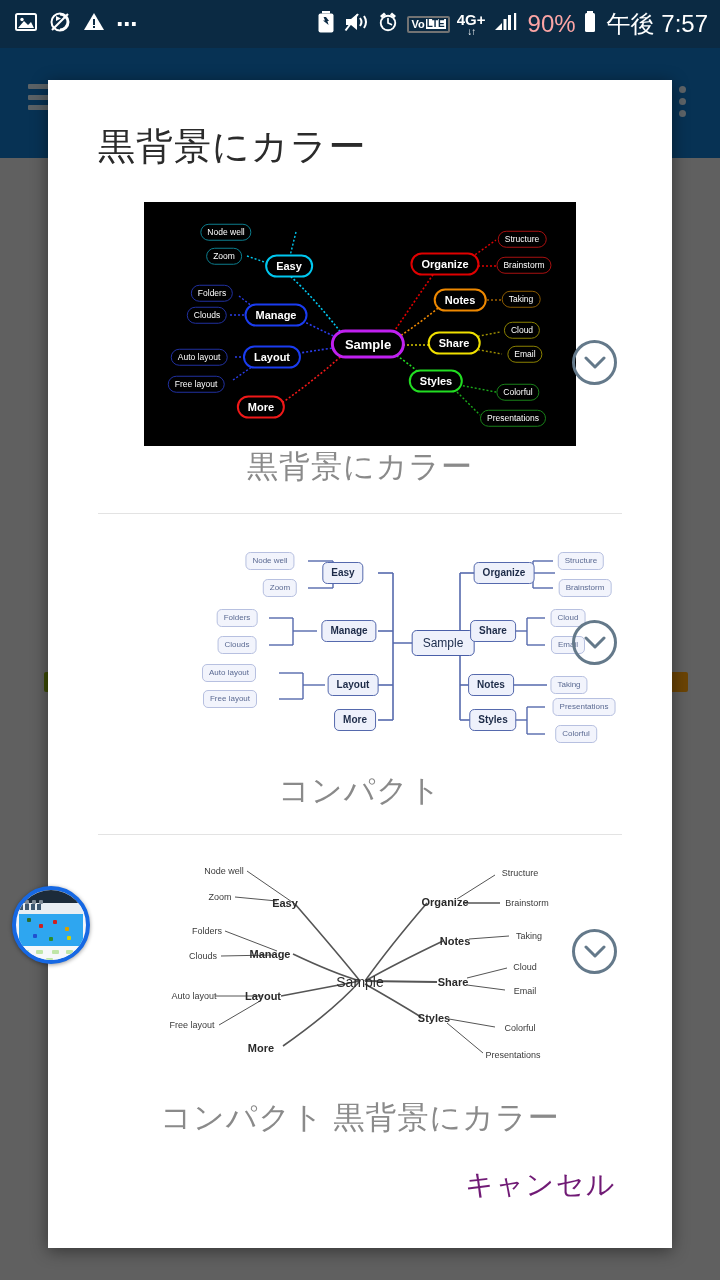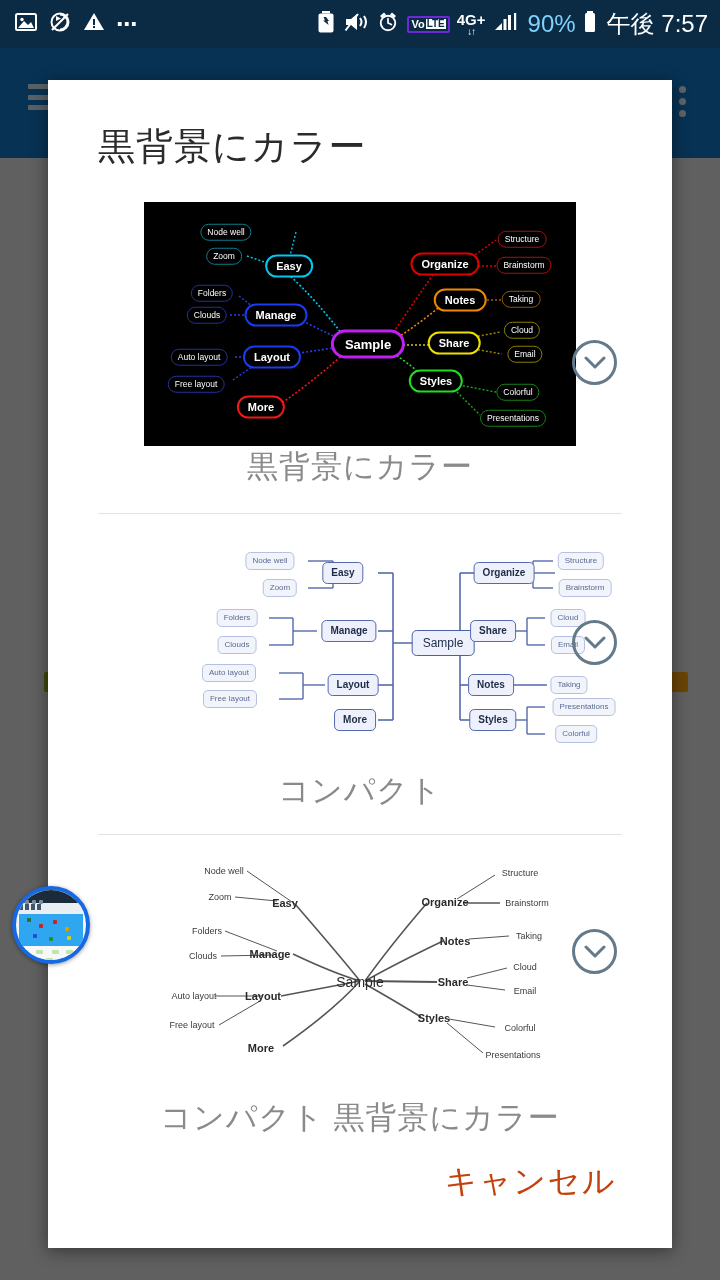--- a/index.html
+++ b/index.html
@@ -24,24 +24,24 @@
     width: 720px; height: 48px;
     background: #0b2a43;
     display: flex; align-items: center;
     color: #ffffff;
     z-index: 40;
   }
   .sb-left { display: flex; align-items: center; gap: 10px; padding-left: 14px; }
   .sb-right { display: flex; align-items: center; gap: 7px; margin-left: auto; padding-right: 12px; }
   .sb-ico { display: block; }
   .sb-dots { font-size: 21px; letter-spacing: 2px; line-height: 14px; color: #ffffff; font-weight: bold; }
-  .sb-txt { font-size: 24px; color: #7dd3fc; letter-spacing: 0px; }
+  .sb-txt { font-size: 24px; color: #fca5a5; letter-spacing: 0px; }
   .sb-time { font-size: 24px; color: #fff; margin-left: 3px; }
   .volte-box {
-    border: 2px solid #6d28d9; border-radius: 2px;
+    border: 2px solid #737373; border-radius: 2px;
     font-size: 11px; font-weight: bold; padding: 1px 2px;
     line-height: 1; display: inline-flex; align-items: center;
   }
   .volte-box .vo { font-size: 11px; }
   .volte-box .lte { background:#fff; color:#0b2a43; padding: 0 1px; margin-left:1px; font-size: 10px;}
   .g4 { display:flex; flex-direction: column; align-items:center; line-height: 1; }
   .g4 .lbl { font-size: 15px; font-weight: bold; }
   .g4 .arrows { font-size: 10px; letter-spacing: -1px; }
 
   
@@ -121,21 +121,21 @@
     cursor: pointer;
   }
   .chevron-btn svg { display:block; }
 
   #cancel-row {
     position: absolute; left: 0; right: 0; bottom: 38px;
     display: flex; justify-content: flex-end; padding-right: 52px;
   }
   #cancel-button {
     background: transparent; border: none;
-    color: #c2410c; font-size: 32px; letter-spacing: 1.5px;
+    color: #701a75; font-size: 28px; letter-spacing: 1.5px;
     font-family: Liberation Sans, sans-serif; cursor: pointer;
     padding: 6px 4px;
   }
 
   
   .map-dark {
     width: 432px; height: 244px; background: #000000;
     position: relative; overflow: hidden;
   }
   .map-dark .n {

